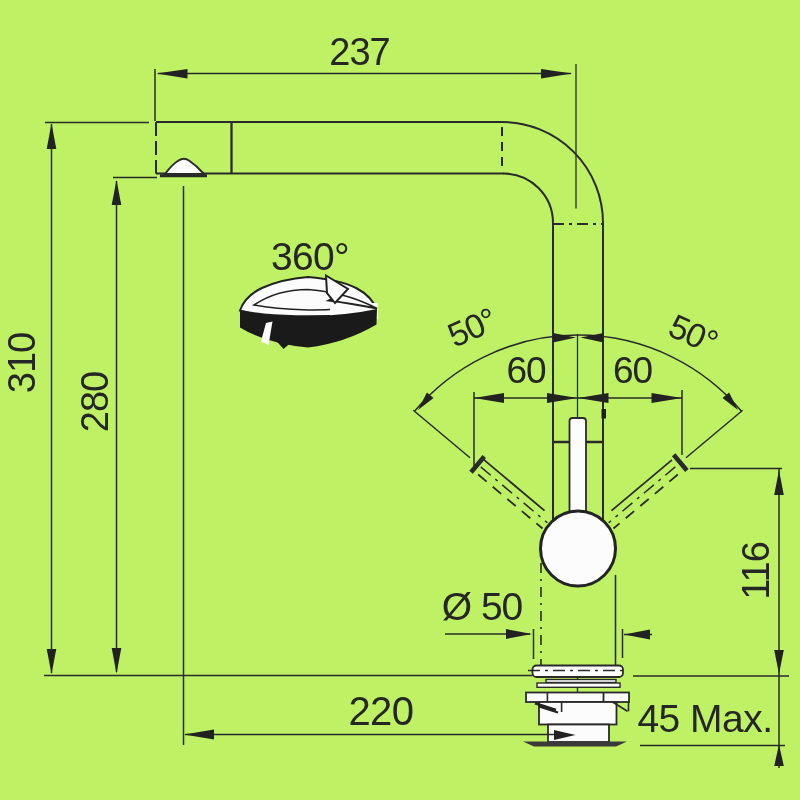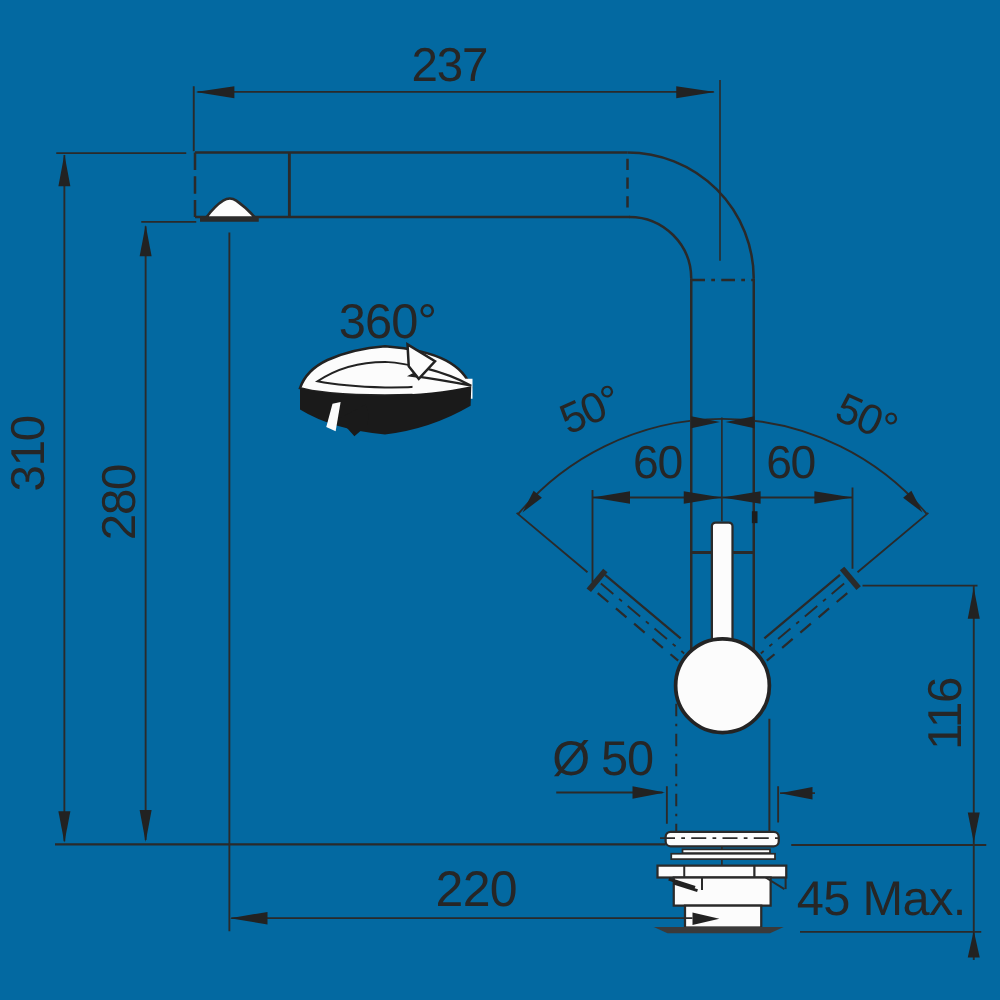--- a/index.html
+++ b/index.html
@@ -1,16 +1,16 @@
 <!DOCTYPE html>
 <html><head>
 <meta charset="utf-8">
 <style>
   html,body{margin:0;padding:0;background:#fff;}
-  #stage{width:800px;height:800px;position:relative;background:#0369a1;transform:translateZ(0);}
+  #stage{width:800px;height:800px;position:relative;background:#bef264;transform:translateZ(0);}
   svg{position:absolute;top:0;left:0;transform:translateZ(0);will-change:transform;}
   text{font-family:"Liberation Sans", sans-serif; fill:#262626;}
 </style>
 </head>
 <body>
 <div id="stage">
 <svg width="800" height="800" viewBox="0 0 800 800">
   <g stroke="#2a2a2a" stroke-width="2" fill="none">
 
     <line x1="156" y1="122" x2="502" y2="122"></line>

